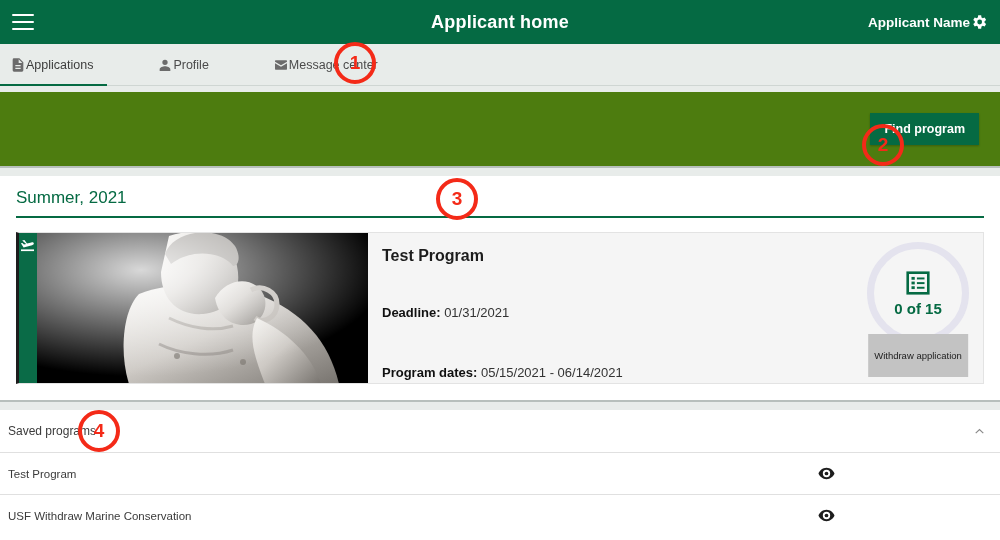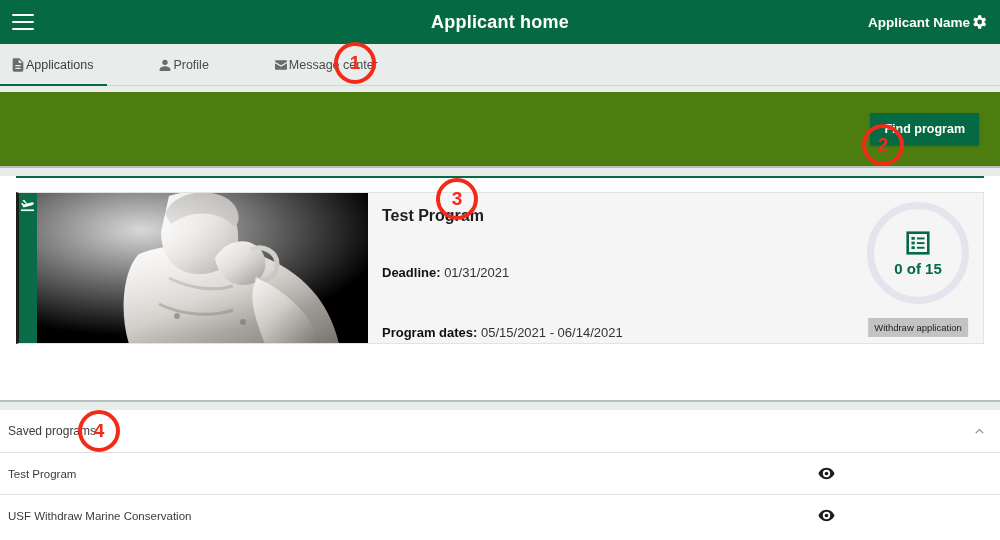--- a/index.html
+++ b/index.html
@@ -111,21 +111,21 @@
     margin-top: 9px; width: 102px; height: 102px; border-radius: 50%;
     border: 7px solid #e4e3ee; background: #f5f5f5;
     display: flex; flex-direction: column; align-items: center; justify-content: center;
   }
   .ring-icon { width: 26px; height: 26px; display: block; }
   .ring-text { margin-top: 4px; font-size: 15px; font-weight: bold; color: #056a43; }
   .btn-withdraw {
     position: absolute; bottom: 6px; left: 50%; transform: translateX(-50%);
     background: #c3c3c3; color: #1d1d1d; border: none;
     font-family: inherit; font-size: 9.5px; white-space: nowrap;
-    padding: 4px 6px; cursor: pointer;
+    padding: 16px 6px; cursor: pointer;
   }
 
   
   .panel-saved {
     position: absolute; left: 0; top: 410px; width: 1000px; height: 130px;
     background: #fff;
   }
   .saved-header {
     height: 42px; display: flex; align-items: center;
     padding: 0 14px 0 8px; cursor: pointer;
@@ -185,20 +185,21 @@
     </svg>
     <span>Message center</span>
   </div>
 </div>
 
 <div class="panel-find">
   <button class="btn-find">Find program</button>
 </div>
 
 <div class="panel-term">
+  <div class="term-title">Summer, 2021</div>
   <div class="term-rule"></div>
 
   <div class="prog-card">
 
     <div class="prog-photo">
       <svg class="statue" viewBox="0 0 349 152" preserveAspectRatio="xMidYMid slice">
         <defs>
           <linearGradient id="sk" x1="0" y1="0" x2="1" y2="1">
             <stop offset="0%" stop-color="#f2f0ec"></stop>
             <stop offset="45%" stop-color="#cdc9c4"></stop>

